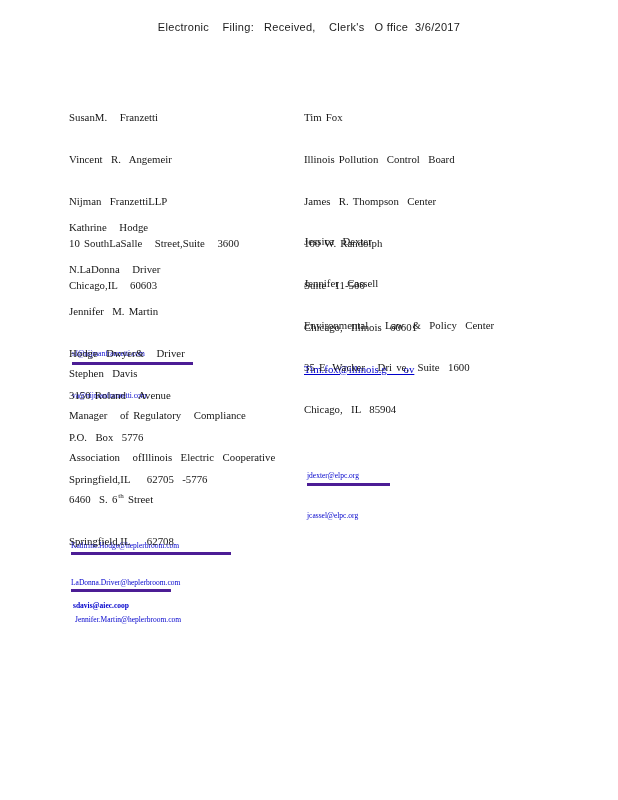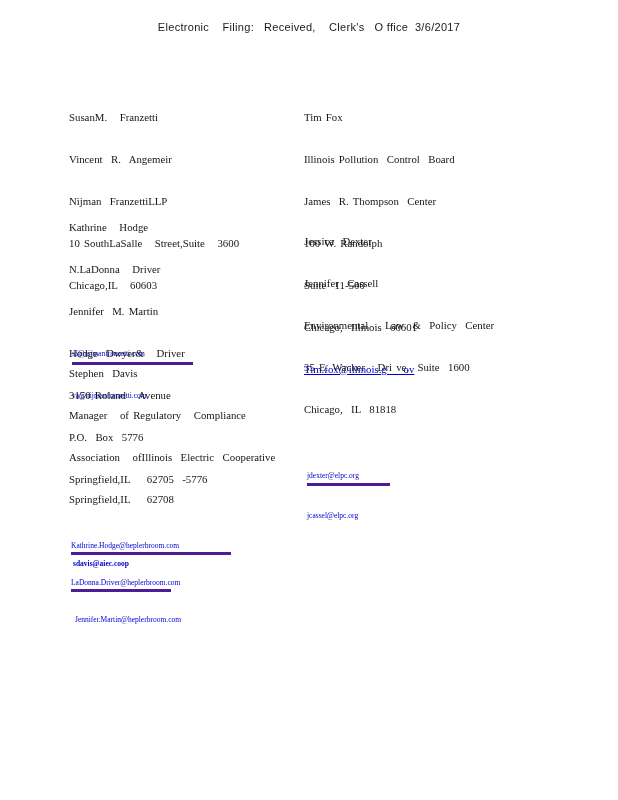--- a/index.html
+++ b/index.html
@@ -116,30 +116,31 @@
       <div class="ln"><span class="email-link ext w100">LaDonna.Driver@heplerbroom.com</span></div>
       <div class="ln indent3"><span class="email-link">Jennifer.Martin@heplerbroom.com</span></div>
     </div>
   </div>
 
   <div class="block" id="block-dexter">
     <div class="ln">Jessica  Dexter</div>
     <div class="ln">Jennifer  Cassell</div>
     <div class="ln">Environmental    Law  &amp;  Policy  Center</div>
     <div class="ln">35 E. Wacker   Dri ve,  Suite  1600</div>
-    <div class="ln">Chicago,  IL  81818</div>
+    <div class="ln">Chicago,  IL  85904</div>
     <div class="emails">
       <div class="ln"><span class="email-link ext w83">jdexter@elpc.org</span></div>
       <div class="ln"><span class="email-link">jcassel@elpc.org</span></div>
     </div>
   </div>
 
   <div class="block" id="block-davis">
     <div class="ln">Stephen  Davis</div>
     <div class="ln">Manager   of Regulatory   Compliance</div>
     <div class="ln">Association   ofIllinois  Electric  Cooperative</div>
+    <div class="ln"><span>6460  S. 6</span><sup class="ord">th</sup><span> Street</span></div>
     <div class="ln">Springfield,IL    62708</div>
     <div class="emails">
       <div class="ln"><span class="email-link">sdavis@aiec.coop</span></div>
     </div>
   </div>
 
 </div>
 
 </body></html>

